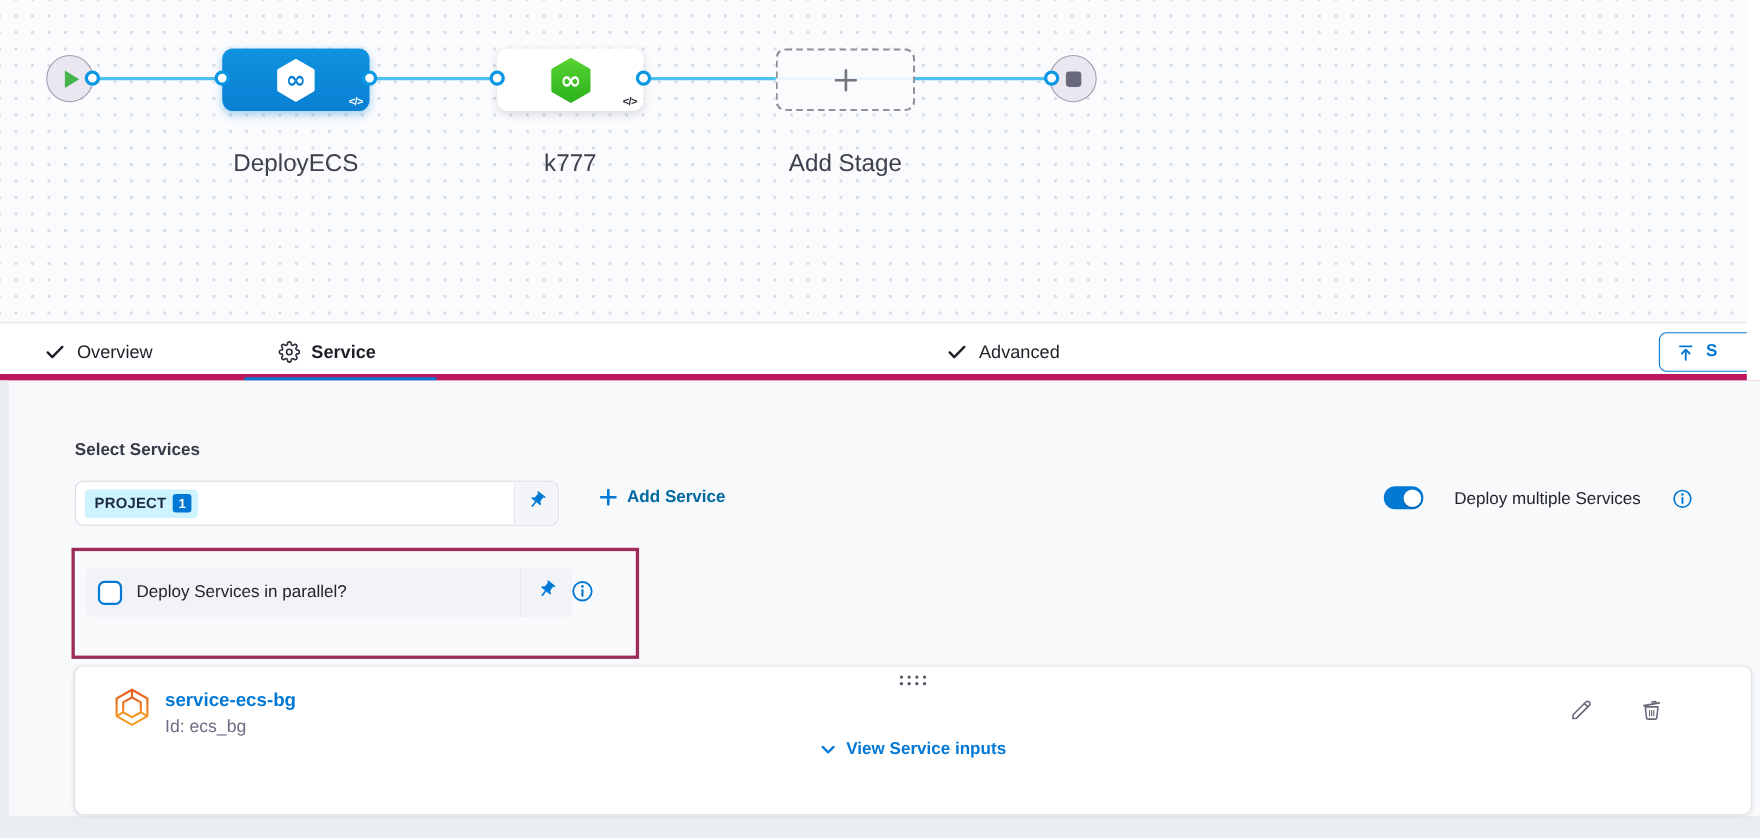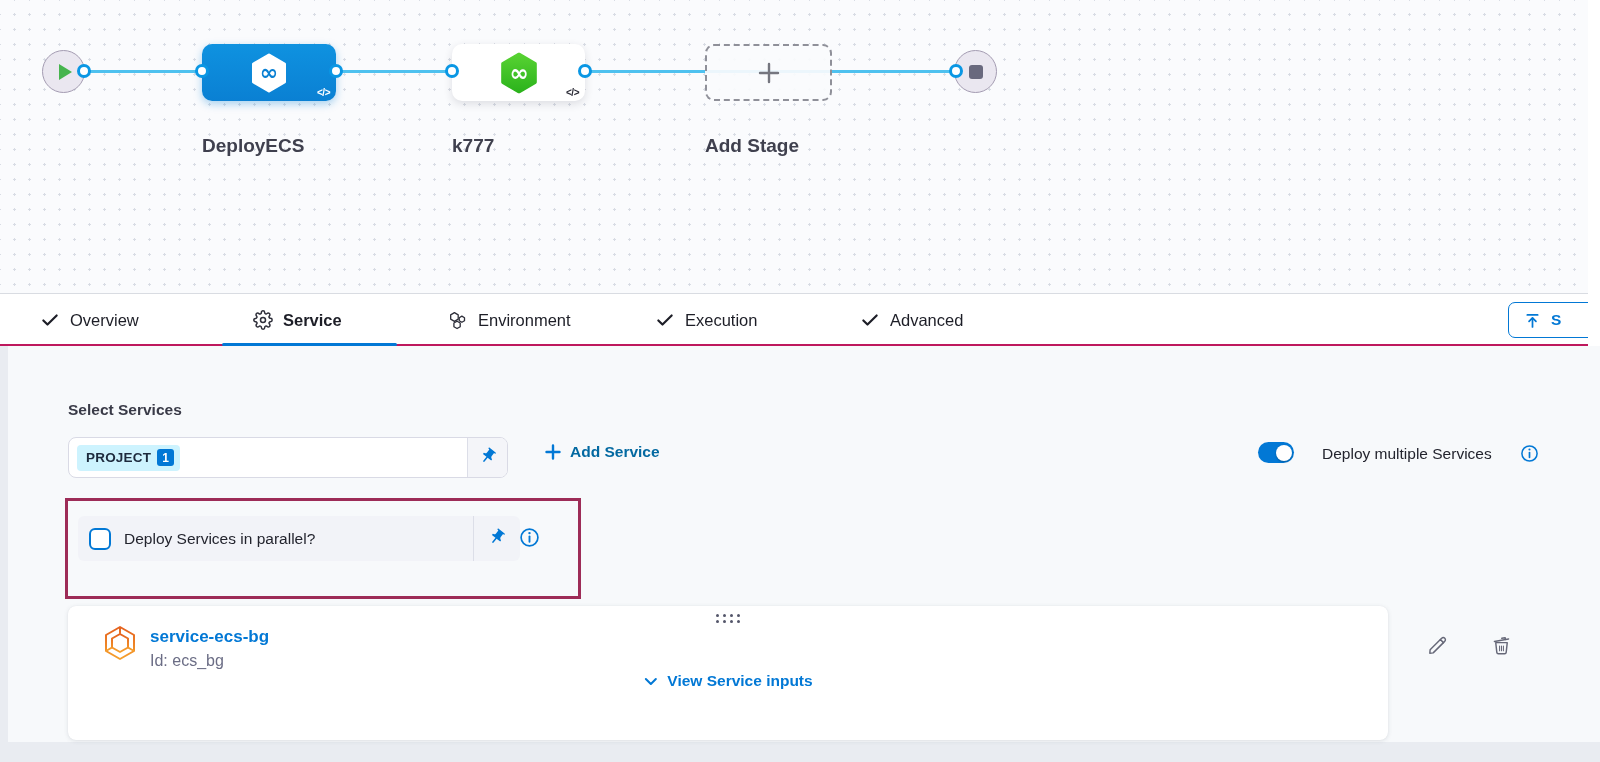--- a/index.html
+++ b/index.html
@@ -24,26 +24,26 @@
   .stage-card { position:absolute; top:44px; height:57px; border-radius:10px;
     display:flex; align-items:center; justify-content:center; }
   .stage-blue { left:202px; width:134px; background:linear-gradient(180deg,#0f92e0,#0a80d3);
     box-shadow:0 3px 8px rgba(10,128,211,.35); }
   .stage-white { left:452px; width:133px; background:#fff; box-shadow:0 3px 8px rgba(40,41,61,.14); }
   .stage-add { left:705px; width:127px; background:rgba(250,251,253,.92);
     border:2.5px dashed #8f9099; border-radius:9px; }
   .code-badge { position:absolute; right:6px; bottom:3px; font-size:10px; font-weight:bold; letter-spacing:-.5px; }
   .code-badge.on-blue { color:#fff; }
   .code-badge.on-white { color:#2b2b36; }
-  .stage-label { position:absolute; top:135px; font-size:19px; color:#3f404e; text-align:left;font-weight:bold; }
+  .stage-label { position:absolute; top:135px; font-size:22px; color:#3f404e; text-align:center; }
   .infinity { font-family:"DejaVu Sans", sans-serif; font-weight:bold; }
 
   
   .tabbar { position:absolute; left:0; top:294px; width:1600px; height:52px; background:#fff;
-    border-bottom:2px solid #be185d; }
+    border-bottom:6px solid #be185d; }
   .tab { position:absolute; top:0; height:52px; display:flex; align-items:center; gap:10px;
     font-size:16.5px; color:#1d1e27; cursor:pointer; }
   .tab-underline { position:absolute; left:222px; top:49px; width:175px; height:3px; background:#0278d5; border-radius:2px; }
   .save-btn { position:absolute; left:1508px; top:8px; height:36px; width:120px;
     border:1.5px solid #0278d5; border-radius:7px; background:#fff; display:flex; align-items:center;
     gap:9px; padding-left:14px; color:#0278d5; font-size:15.5px; font-weight:bold; }
   .right-strip { position:absolute; left:1588px; top:0; width:12px; height:346px; background:#fff; z-index:30; }
 
   
   .content { position:absolute; left:0; top:346px; width:1600px; height:416px; background:#f7f9fb; }
@@ -75,21 +75,21 @@
   .parallel-field { position:absolute; left:78px; top:170px; width:442px; height:45px; background:#f2f3f8;
     border-radius:6px; display:flex; align-items:center; }
   .checkbox { width:22px; height:22px; border:2px solid #0278d5; border-radius:6px; background:#fff;
     margin-left:11px; }
   .parallel-label { margin-left:13px; font-size:15.5px; color:#23242e; }
   .parallel-pin { position:absolute; right:0; top:0; width:47px; height:45px; border-left:1px solid #dcdee8;
     display:flex; align-items:center; justify-content:center; border-radius:0 6px 6px 0; }
   .info-parallel { position:absolute; left:519px; top:181px; }
 
   
-  .svc-card { position:absolute; left:68px; top:260px; width:1320px; height:134px; background:#fff;
+  .svc-card { position:absolute; left:68px; top:260px; width:1524px; height:134px; background:#fff;
     border-radius:8px; box-shadow:0 1px 4px rgba(96,97,112,.16), 0 0 1px rgba(40,41,61,.08);text-decoration:underline; }
   .drag-handle { position:absolute; left:50%; top:8px; transform:translateX(-50%);
     display:grid; grid-template-columns:repeat(4,3px); grid-gap:3px 4px; }
   .drag-handle i { width:3px; height:3px; border-radius:50%; background:#54566a; }
   .svc-icon { position:absolute; left:32px; top:15px; }
   .svc-name { position:absolute; left:82px; top:21px; font-size:17px; font-weight:bold; color:#0278d5; cursor:pointer; }
   .svc-id { position:absolute; left:82px; top:46px; font-size:16px; color:#6b6d85; }
   .icon-btn { position:absolute; top:22px; width:34px; height:34px; display:flex; align-items:center;
     justify-content:center; cursor:pointer; }
   .edit-btn { left:1352px; } .del-btn { left:1416px; }
@@ -160,36 +160,20 @@
     </div>
     <div class="tab" style="left:253px;font-weight:bold">
       <svg width="20" height="20" viewBox="0 0 24 24">
         <g fill="none" stroke="#2e2f3a" stroke-width="1.8" stroke-linecap="round" stroke-linejoin="round">
         <circle cx="12" cy="12" r="3"></circle>
         <path d="M19.4 15a1.65 1.65 0 0 0 .33 1.82l.06.06a2 2 0 0 1 0 2.83 2 2 0 0 1-2.83 0l-.06-.06a1.65 1.65 0 0 0-1.82-.33 1.65 1.65 0 0 0-1 1.51V21a2 2 0 0 1-2 2 2 2 0 0 1-2-2v-.09A1.65 1.65 0 0 0 9 19.4a1.65 1.65 0 0 0-1.82.33l-.06.06a2 2 0 0 1-2.83 0 2 2 0 0 1 0-2.83l.06-.06a1.65 1.65 0 0 0 .33-1.82 1.65 1.65 0 0 0-1.51-1H3a2 2 0 0 1-2-2 2 2 0 0 1 2-2h.09A1.65 1.65 0 0 0 4.6 9a1.65 1.65 0 0 0-.33-1.82l-.06-.06a2 2 0 0 1 0-2.83 2 2 0 0 1 2.83 0l.06.06a1.65 1.65 0 0 0 1.82.33H9a1.65 1.65 0 0 0 1-1.51V3a2 2 0 0 1 2-2 2 2 0 0 1 2 2v.09a1.65 1.65 0 0 0 1 1.51 1.65 1.65 0 0 0 1.82-.33l.06-.06a2 2 0 0 1 2.83 0 2 2 0 0 1 0 2.83l-.06.06a1.65 1.65 0 0 0-.33 1.82V9a1.65 1.65 0 0 0 1.51 1H21a2 2 0 0 1 2 2 2 2 0 0 1-2 2h-.09a1.65 1.65 0 0 0-1.51 1z"></path>
           </g>
         </svg>
       <span>Service</span>
     </div>
-    <div class="tab" style="left:447px">
-      <svg width="21" height="21" viewBox="0 0 24 24">
-        <g fill="none" stroke="#2e2f3a" stroke-width="1.5" stroke-linejoin="round">
-        <polygon points="12.8,10.5 8.5,13 4.2,10.5 4.2,5.5 8.5,3 12.8,5.5"></polygon>
-        <polygon points="20,12.3 17,14 14,12.3 14,8.8 17,7 20,8.8"></polygon>
-        <polygon points="15.1,19.1 11.5,21.2 7.9,19.1 7.9,14.9 11.5,12.8 15.1,14.9"></polygon>
-          </g>
-        </svg>
-      <span>Environment</span>
-    </div>
-    <div class="tab" style="left:655px">
-      <svg width="20" height="20" viewBox="0 0 24 24">
-        <path d="M4 12.5l5 5L20 6.5" fill="none" stroke="#1d1e27" stroke-width="2.6" stroke-linecap="round" stroke-linejoin="round"></path>
-        </svg>
-      <span>Execution</span>
-    </div>
     <div class="tab" style="left:860px">
       <svg width="20" height="20" viewBox="0 0 24 24">
         <path d="M4 12.5l5 5L20 6.5" fill="none" stroke="#1d1e27" stroke-width="2.6" stroke-linecap="round" stroke-linejoin="round"></path>
         </svg>
       <span>Advanced</span>
     </div>
     <div class="tab-underline"></div>
 
     <div class="save-btn">
       <svg width="19" height="19" viewBox="0 0 22 22">

